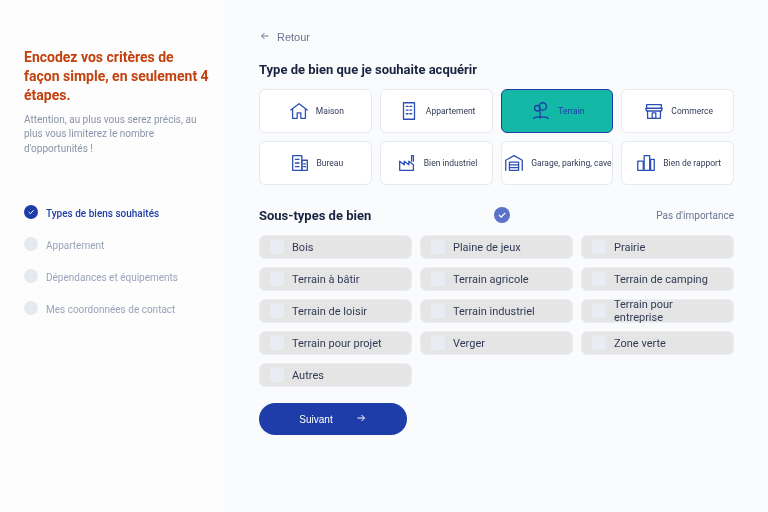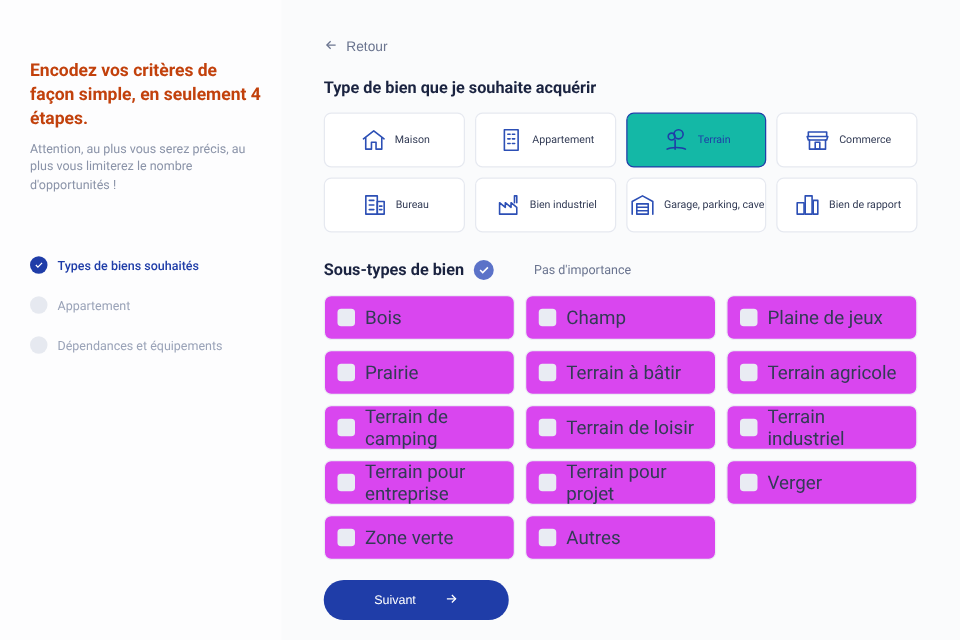--- a/index.html
+++ b/index.html
@@ -92,48 +92,49 @@
     background: #14b8a6;
     color: #1f3da8;
     text-align: right;
   }
   .type-card .ticon { color: #2c4fb5; height: 22px; display:flex; align-items:center; }
   .type-card.selected .ticon { color: #1f3da8; }
 
   .subtitle-row {
     display: flex; align-items: center; gap: 8px;
     margin-bottom: 12px;
+    justify-content: space-between;
   }
   .subtitle-row .section-title { margin-bottom: 0; }
   .round-check {
     width: 16px; height: 16px; border-radius: 50%;
     background: #5b72c8;
     display:flex; align-items:center; justify-content:center;
   }
   .round-check svg { stroke: #fff; }
   .subtitle-row .noimp {
     font-size: 10px; color: #6a748f; padding-left: 24px;
   }
 
   .sub-grid {
     display: grid;
     grid-template-columns: repeat(3, 1fr);
     gap: 8px;
     margin-bottom: 16px;
   }
   .sub-card {
-    background: #d946ef;
+    background: #e5e5e5;
     border: 1px solid #eceef4;
     border-radius: 6px;
-    height: 36px;
+    height: 24px;
     display: flex;
     align-items: center;
     gap: 8px;
     padding: 0 10px;
-    font-size: 15px;
+    font-size: 11px;
     color: #323b55;
     cursor: pointer;
   }
   .sub-card .box {
     width: 14px; height: 14px;
     border-radius: 3px;
     background: #e9ecf3;
     flex-shrink: 0;
   }
   .next-btn {
@@ -164,20 +165,24 @@
         <span>Types de biens souhaités</span>
       </li>
       <li class="step">
         <span class="bullet"></span>
         <span>Appartement</span>
       </li>
       <li class="step">
         <span class="bullet"></span>
         <span>Dépendances et équipements</span>
       </li>
+      <li class="step">
+        <span class="bullet"></span>
+        <span>Mes coordonnées de contact</span>
+      </li>
     </ul>
 </aside>
 
 <main class="main">
   <button class="back">
     <span>
       <svg width="12" height="12" viewBox="0 0 24 24" fill="none" stroke="#6a748f" stroke-width="2">
           <path d="M19 12H5"></path>
           <path d="M11 18l-6-6 6-6"></path>
         </svg>
@@ -278,24 +283,20 @@
     <span class="noimp">Pas d'importance</span>
   </div>
 
   <div class="sub-grid">
       <div class="sub-card">
         <span class="box"></span>
         <span>Bois</span>
       </div>
       <div class="sub-card">
         <span class="box"></span>
-        <span>Champ</span>
-      </div>
-      <div class="sub-card">
-        <span class="box"></span>
         <span>Plaine de jeux</span>
       </div>
       <div class="sub-card">
         <span class="box"></span>
         <span>Prairie</span>
       </div>
       <div class="sub-card">
         <span class="box"></span>
         <span>Terrain à bâtir</span>
       </div>

